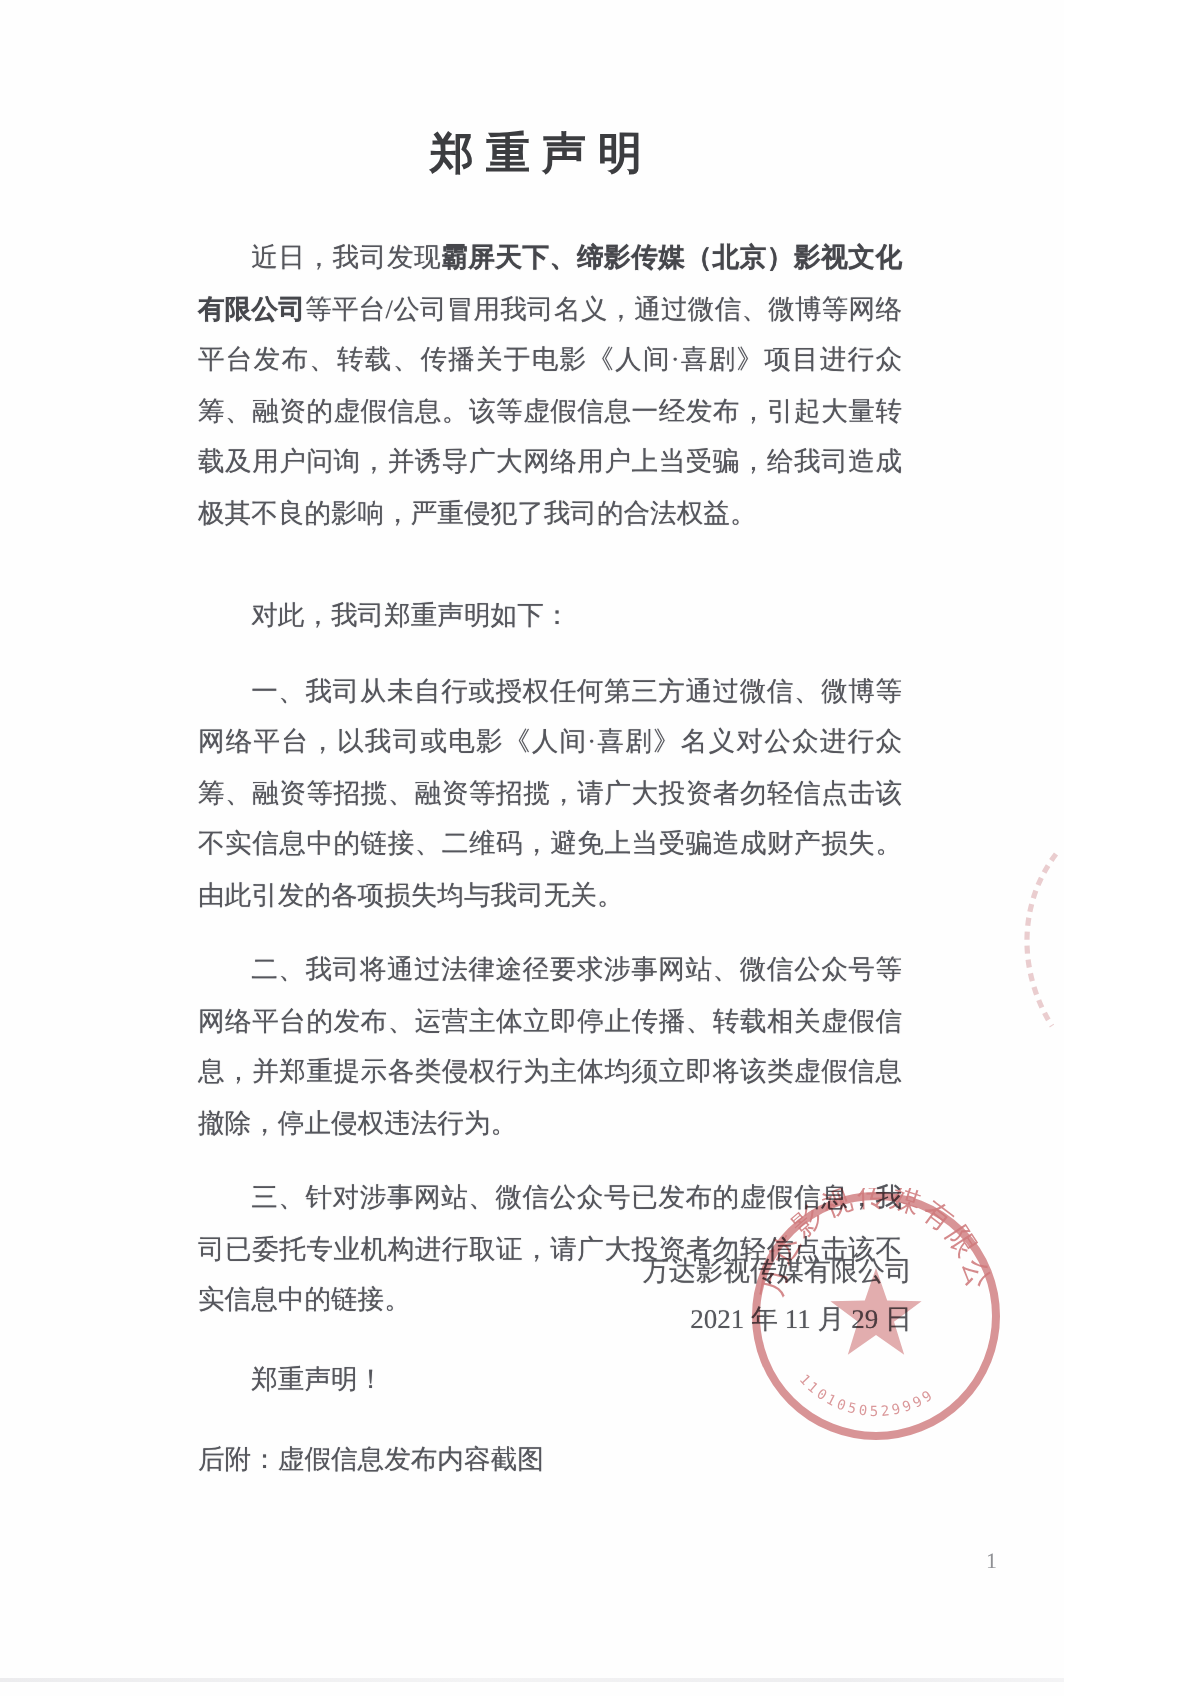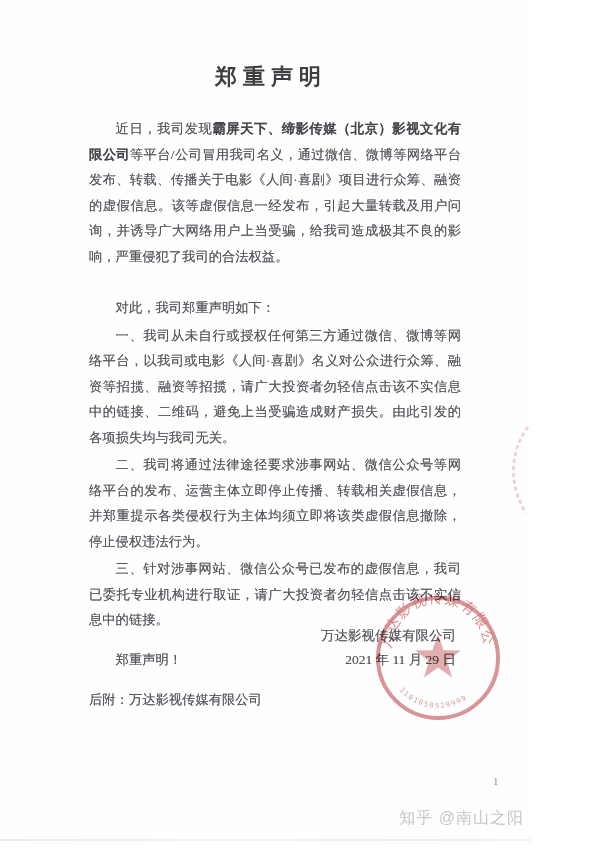--- a/index.html
+++ b/index.html
@@ -25,21 +25,21 @@
     transform: translateX(5px);
   }
   .content {
     margin: 24px 69px 0 87px;
     font-size: 13.3px;
     line-height: 25.5px;
     text-align: justify;
     color: #55565c;
     text-shadow: 0 0 0.4px rgba(85,86,92,.65);
   }
-  .para { margin: 2px; text-indent: 2em; }
+  .para { margin: 12px; text-indent: 2em; }
   .para-first { margin-bottom: 26px; }
   .co-bold { font-weight: 700; color: #46474c; }
   .closing-line { margin-top: 14px; }
   .attachment-line { margin-top: 15px; text-indent: 0; }
   .signature {
     position: absolute;
     top: 624px; right: 76px;
     text-align: right;
     font-size: 13.5px;
     line-height: 24px;
@@ -95,21 +95,21 @@
 
   <div class="content">
     <p class="para para-first"><span>近日，我司发现</span><span class="co-bold">霸屏天下、缔影传媒（北京）影视文化有限公司</span><span>等平台/公司冒用我司名义，通过微信、微博等网络平台发布、转载、传播关于电影《人间·喜剧》项目进行众筹、融资的虚假信息。该等虚假信息一经发布，引起大量转载及用户问询，并诱导广大网络用户上当受骗，给我司造成极其不良的影响，严重侵犯了我司的合法权益。</span></p>
 
     <p class="para">对此，我司郑重声明如下：</p>
     <p class="para">一、我司从未自行或授权任何第三方通过微信、微博等网络平台，以我司或电影《人间·喜剧》名义对公众进行众筹、融资等招揽、融资等招揽，请广大投资者勿轻信点击该不实信息中的链接、二维码，避免上当受骗造成财产损失。由此引发的各项损失均与我司无关。</p>
     <p class="para">二、我司将通过法律途径要求涉事网站、微信公众号等网络平台的发布、运营主体立即停止传播、转载相关虚假信息，并郑重提示各类侵权行为主体均须立即将该类虚假信息撤除，停止侵权违法行为。</p>
     <p class="para">三、针对涉事网站、微信公众号已发布的虚假信息，我司已委托专业机构进行取证，请广大投资者勿轻信点击该不实信息中的链接。</p>
 
     <p class="para closing-line">郑重声明！</p>
-    <p class="para attachment-line">后附：万达影视传媒有限公司</p>
+    <p class="para attachment-line">后附：虚假信息发布内容截图</p>
   </div>
 
   <div class="signature">
     <div>万达影视传媒有限公司</div>
     <div>2021 年 11 月 29 日</div>
   </div>
 
   <svg class="seal" viewBox="0 0 128 128" aria-hidden="true">
     <defs>
       <path id="arcTop" d="M 17.2 59.9 A 47 47 0 1 1 110.8 59.9" fill="none"></path>
@@ -126,15 +126,14 @@
   </svg>
 
   <svg class="edge-seal" viewBox="0 0 32 92" aria-hidden="true">
     <path d="M 28 3 C 9 28 9 62 26 89" fill="none" stroke="#cf8f92" stroke-width="2.6" stroke-dasharray="4 3" opacity="0.8"></path>
   </svg>
 
   <div class="scan-vline"></div>
   <div class="scan-bottom-line"></div>
 
   <div class="page-number">1</div>
-  <div class="watermark">知乎 @南山之阳</div>
 
 </div>
 
 </body></html>

